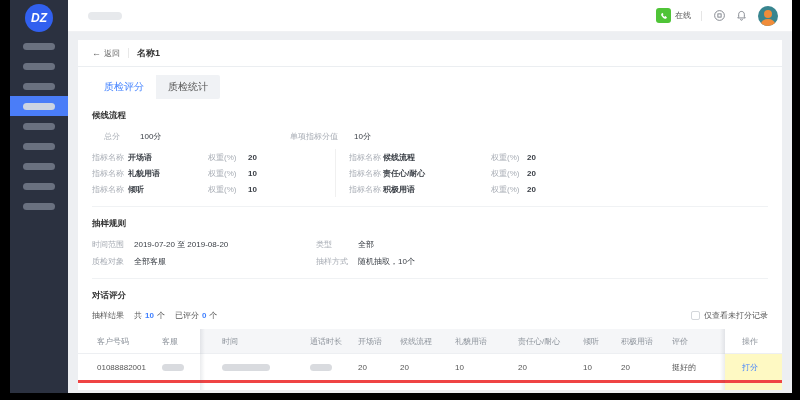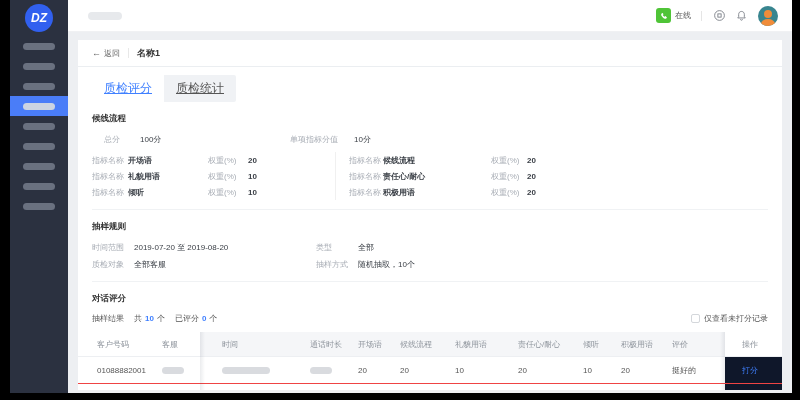--- a/index.html
+++ b/index.html
@@ -32,21 +32,21 @@
   
   .main{position:absolute;left:58px;top:32px;right:0;bottom:0;background:#edeff2;}
   .card{position:absolute;left:10px;top:8px;width:704px;height:350px;background:#fff;overflow:hidden;}
   .card-header{height:26px;border-bottom:1px solid #ebeef1;display:flex;align-items:center;padding:0 14px;}
   .back{display:flex;align-items:center;gap:3px;color:#666;font-size:8px;cursor:pointer;}
   .back-arrow{font-size:9px;color:#666;}
   .vdiv{width:1px;height:10px;background:#e8e8e8;margin:0 8px;}
   .page-title{font-size:9px;color:#333;font-weight:bold;}
 
   .tabs{display:inline-flex;margin:8px 14px 0;background:#f0f2f5;border-radius:2px;}
-  .tab{font-size:12px;padding:5px 12px;color:#555;cursor:pointer;text-decoration:underline;}
+  .tab{font-size:10px;padding:5px 12px;color:#555;cursor:pointer;}
   .tab.active{background:#fff;color:#4080ff;}
 
   .section{padding:0 14px;font-size:8px;}
   .sec-title{font-size:8.5px;font-weight:bold;color:#333;margin-top:11px;}
   .lbl{color:#a8adb5;}
   .val{color:#3c4148;font-weight:400;}
   .kv-row{display:flex;align-items:center;margin-top:9px;margin-left:12px;}
   .kv-row .l1{width:36px;}
   .kv-row .v1{width:150px;}
   .kv-row .l2{width:64px;}
@@ -75,35 +75,35 @@
 
   .result-row{display:flex;align-items:center;margin-top:8px;color:#555;}
   .result-row .rl{margin-right:10px;color:#555;}
   .num{color:#4080ff;margin:0 3px;font-weight:600;}
   .grp{display:flex;align-items:center;margin-right:10px;}
   .filter{margin-left:auto;display:flex;align-items:center;gap:4px;color:#555;cursor:pointer;}
   .checkbox{width:9px;height:9px;border:1px solid #d4d7db;border-radius:2px;background:#fff;box-sizing:border-box;}
 
   
   .table{margin-top:8px;position:relative;font-size:8px;}
-  .tr{display:flex;align-items:center;height:26px;border-bottom:1px solid #ef4444;color:#555;}
+  .tr{display:flex;align-items:center;height:26px;border-bottom:3px solid #ef4444;color:#555;}
   .tr.head{height:24px;color:#8e949c;border-bottom:1px solid #edeff2;}
   .td{box-sizing:border-box;flex-shrink:0;display:flex;align-items:center;height:100%;}
   .c1{width:84px;padding-left:19px;}
   .c2{width:38px;}
   .c3{width:96px;padding-left:22px;}
   .c4{width:58px;padding-left:14px;}
   .c5{width:44px;padding-left:4px;}
   .c6{width:55px;padding-left:2px;}
   .c7{width:60px;padding-left:2px;}
   .c8{width:65px;padding-left:5px;}
   .c9{width:38px;padding-left:5px;}
   .c10{width:52px;padding-left:5px;}
   .c11{width:57px;padding-left:4px;}
-  .c12{width:57px;padding-left:17px;background:#0f172a;}
+  .c12{width:57px;padding-left:17px;background:#fef9c3;}
   .tr.head .c3,.tr.head .c4,.tr.head .c5,.tr.head .c6,.tr.head .c7,.tr.head .c8,.tr.head .c9,.tr.head .c10,.tr.head .c11{background:#f5f6f8;}
   .tr.head .c1,.tr.head .c2,.tr.head .c12{background:#fff;}
   .ph{background:#d9dbdf;border-radius:3.5px;height:7px;}
   .ph.agent{width:22px;}
   .ph.time{width:48px;}
   .ph.dur{width:22px;}
   .score-link{color:#4080ff;cursor:pointer;}
   .shadow-l{position:absolute;top:0;bottom:0;left:122px;width:5px;background:linear-gradient(to right,rgba(60,70,90,.10),rgba(60,70,90,0));pointer-events:none;}
   .shadow-r{position:absolute;top:0;bottom:0;left:642px;width:5px;background:linear-gradient(to left,rgba(60,70,90,.10),rgba(60,70,90,0));pointer-events:none;}
 </style>

